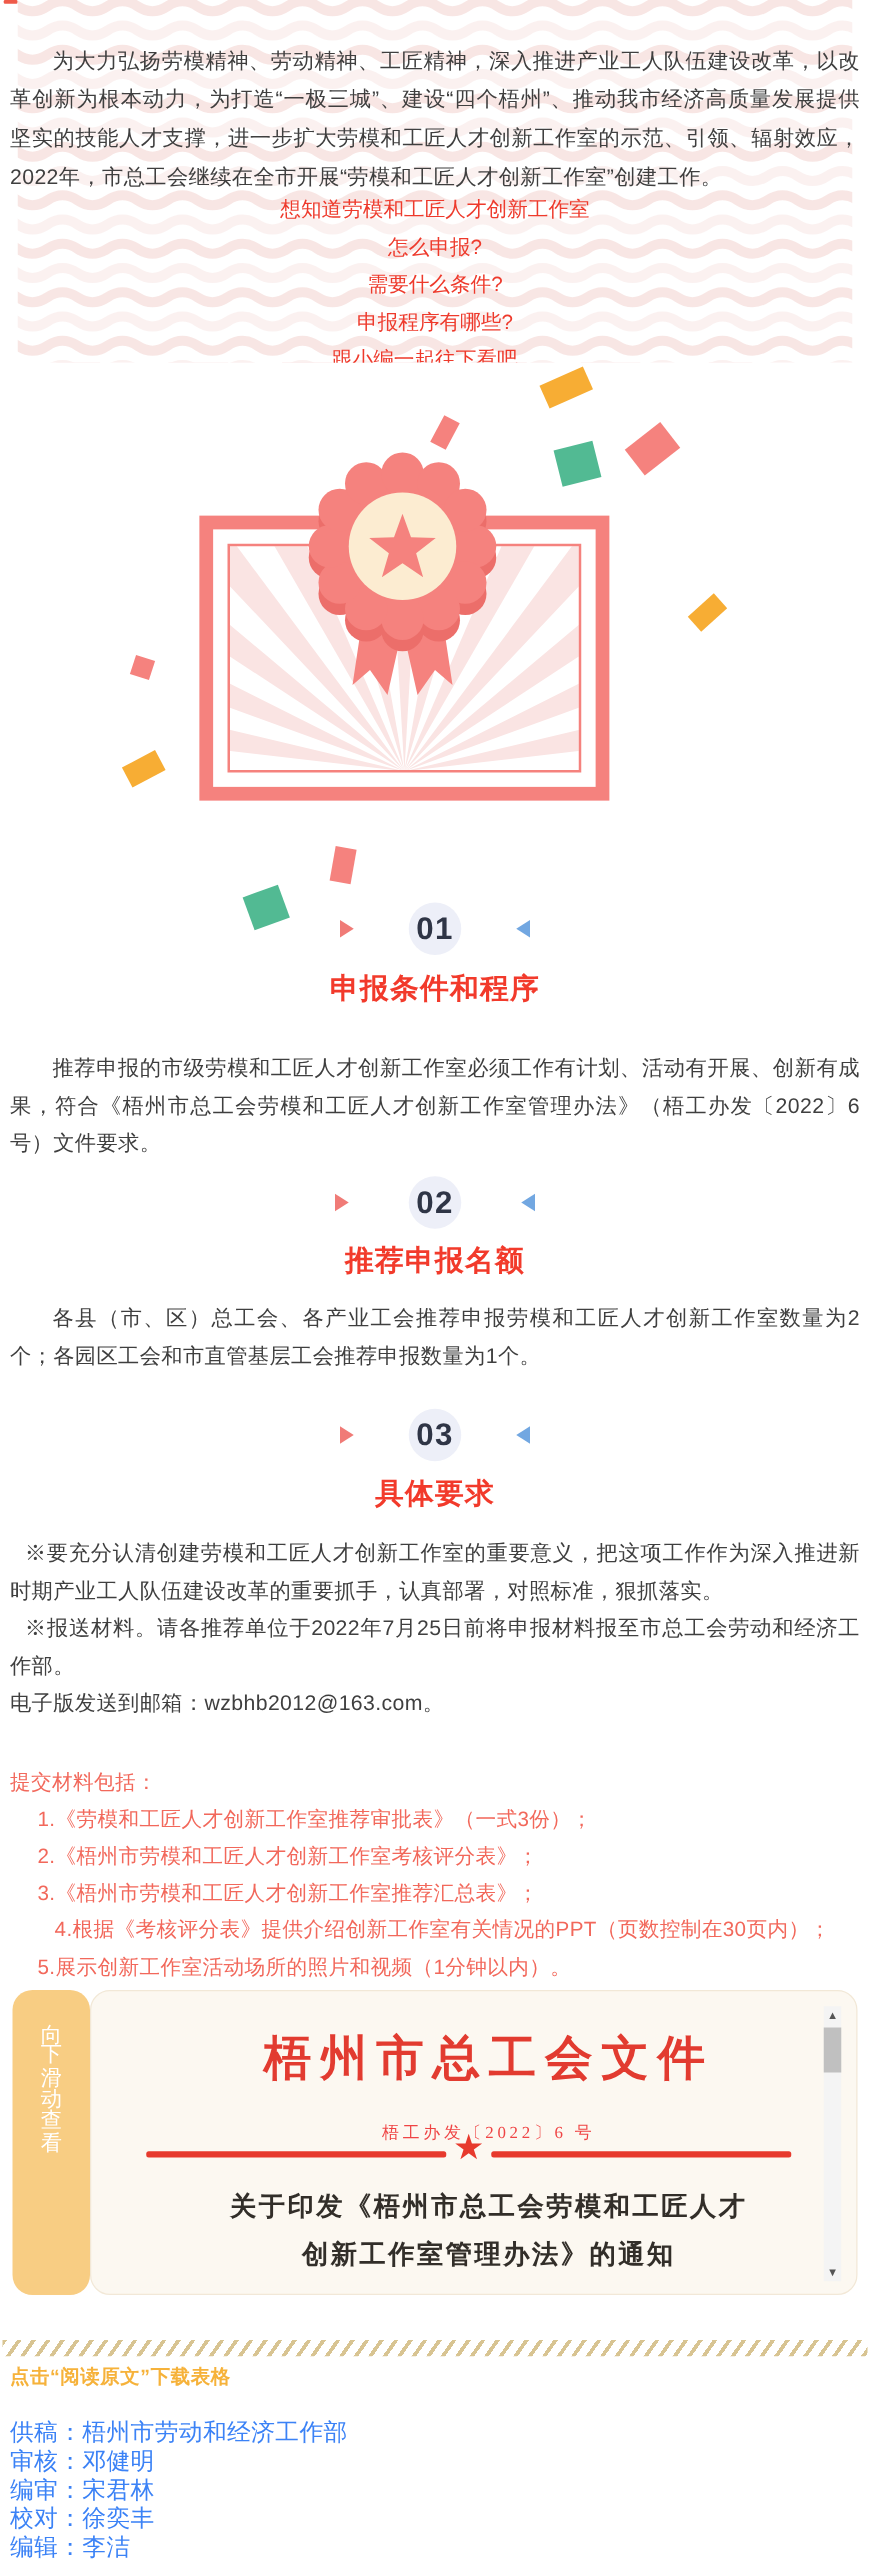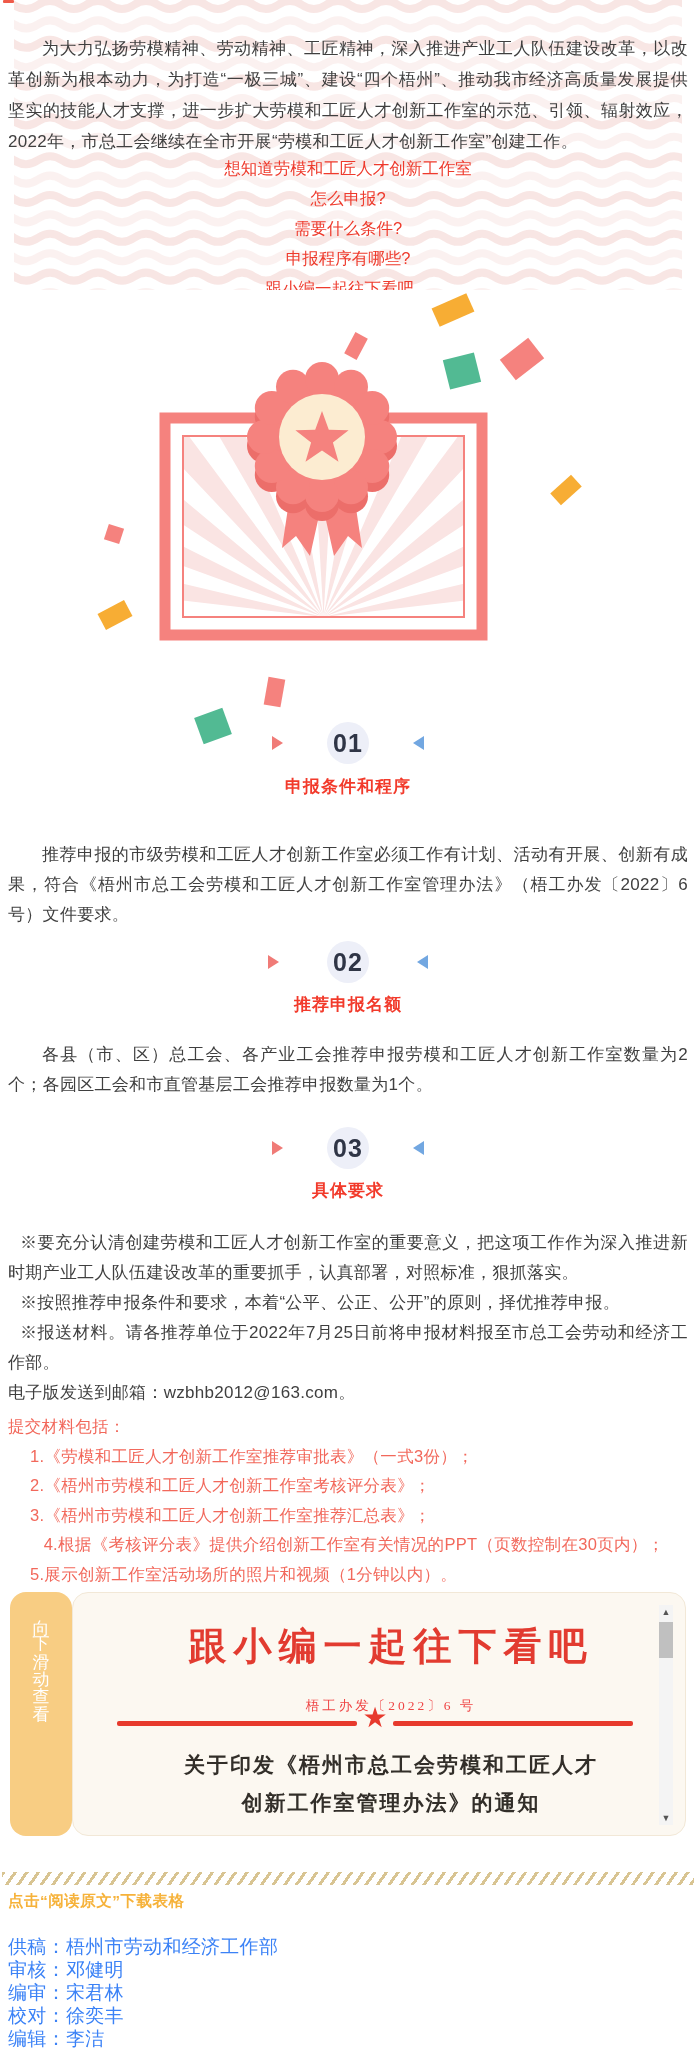--- a/index.html
+++ b/index.html
@@ -18,21 +18,21 @@
 
   
   #illu{top:290px;left:0;pointer-events:none;}
 
   
   .sec-head{left:0;width:696px;height:42px;display:flex;align-items:center;justify-content:center;gap:44px;}
   .sec-num{width:42px;height:42px;border-radius:50%;background:#edeff8;color:#2f3546;
     font-weight:bold;font-size:25px;display:flex;align-items:center;justify-content:center;letter-spacing:1px;}
   .tri-r{width:0;height:0;border-top:7px solid transparent;border-bottom:7px solid transparent;border-left:11px solid #f07b77;}
   .tri-l{width:0;height:0;border-top:7px solid transparent;border-bottom:7px solid transparent;border-right:11px solid #72a7e1;}
-  .sec-title{left:0;width:696px;text-align:center;font-size:17px;font-weight:bold;color:#f23a2b;letter-spacing:1px;}
+  .sec-title{left:0;width:696px;text-align:center;font-size:23px;font-weight:bold;color:#f23a2b;letter-spacing:1px;}
   #sec1{top:722px;} #sec1t{top:775px;}
   #sec2{top:941px;gap:48px;} #sec2t{top:993px;}
   #sec3{top:1127px;} #sec3t{top:1179px;}
 
   .bodyp{left:8px;width:680px;font-size:17px;line-height:30px;color:#3f3f3f;text-align:justify;letter-spacing:.3px;}
   #p1{top:840px;text-indent:2em;}
   #p2{top:1040px;text-indent:2em;}
   #reqs{top:1228px;}
   .req{text-indent:.7em;}
   .req.noindent{text-indent:0;}
@@ -194,40 +194,39 @@
 
 <div class="abs sec-head" id="sec3">
   <span class="tri-r"></span>
   <span class="sec-num">03</span>
   <span class="tri-l"></span>
 </div>
 <div class="abs sec-title" id="sec3t">具体要求</div>
 
 <div class="abs bodyp" id="reqs">
   <div class="req">※要充分认清创建劳模和工匠人才创新工作室的重要意义，把这项工作作为深入推进新时期产业工人队伍建设改革的重要抓手，认真部署，对照标准，狠抓落实。</div>
-  <div class="req">※按照推荐申报条件和要求，本着“公平、公正、公开”的原则，择优推荐申报。</div>
   <div class="req">※报送材料。请各推荐单位于2022年7月25日前将申报材料报至市总工会劳动和经济工作部。</div>
   <div class="req noindent">电子版发送到邮箱：wzbhb2012@163.com。</div>
 </div>
 
 <div class="abs" id="materials">
   <div>提交材料包括：</div>
   <div class="item">1.《劳模和工匠人才创新工作室推荐审批表》（一式3份）；</div>
   <div class="item">2.《梧州市劳模和工匠人才创新工作室考核评分表》；</div>
   <div class="item">3.《梧州市劳模和工匠人才创新工作室推荐汇总表》；</div>
   <div class="item less">4.根据《考核评分表》提供介绍创新工作室有关情况的PPT（页数控制在30页内）；</div>
   <div class="item">5.展示创新工作室活动场所的照片和视频（1分钟以内）。</div>
 </div>
 
 <div class="abs" id="panel-tab">
   <div class="vtext">向下滑动查看</div>
 </div>
 
 <div class="abs" id="doc-card">
-  <div class="c doc-title">跟小编一起往下看吧</div>
+  <div class="c doc-title">梧州市总工会文件</div>
   <div class="c doc-number">梧工办发〔2022〕6 号</div>
   <div class="doc-line" id="line-l"></div>
   <div class="doc-star">★</div>
   <div class="doc-line" id="line-r"></div>
   <div class="c doc-notice" id="notice1">关于印发《梧州市总工会劳模和工匠人才</div>
   <div class="c doc-notice" id="notice2">创新工作室管理办法》的通知</div>
   <div id="scrollbar">
     <div class="arrow" id="sb-up">▲</div>
     <div id="sb-thumb"></div>
     <div class="arrow" id="sb-down">▼</div>

